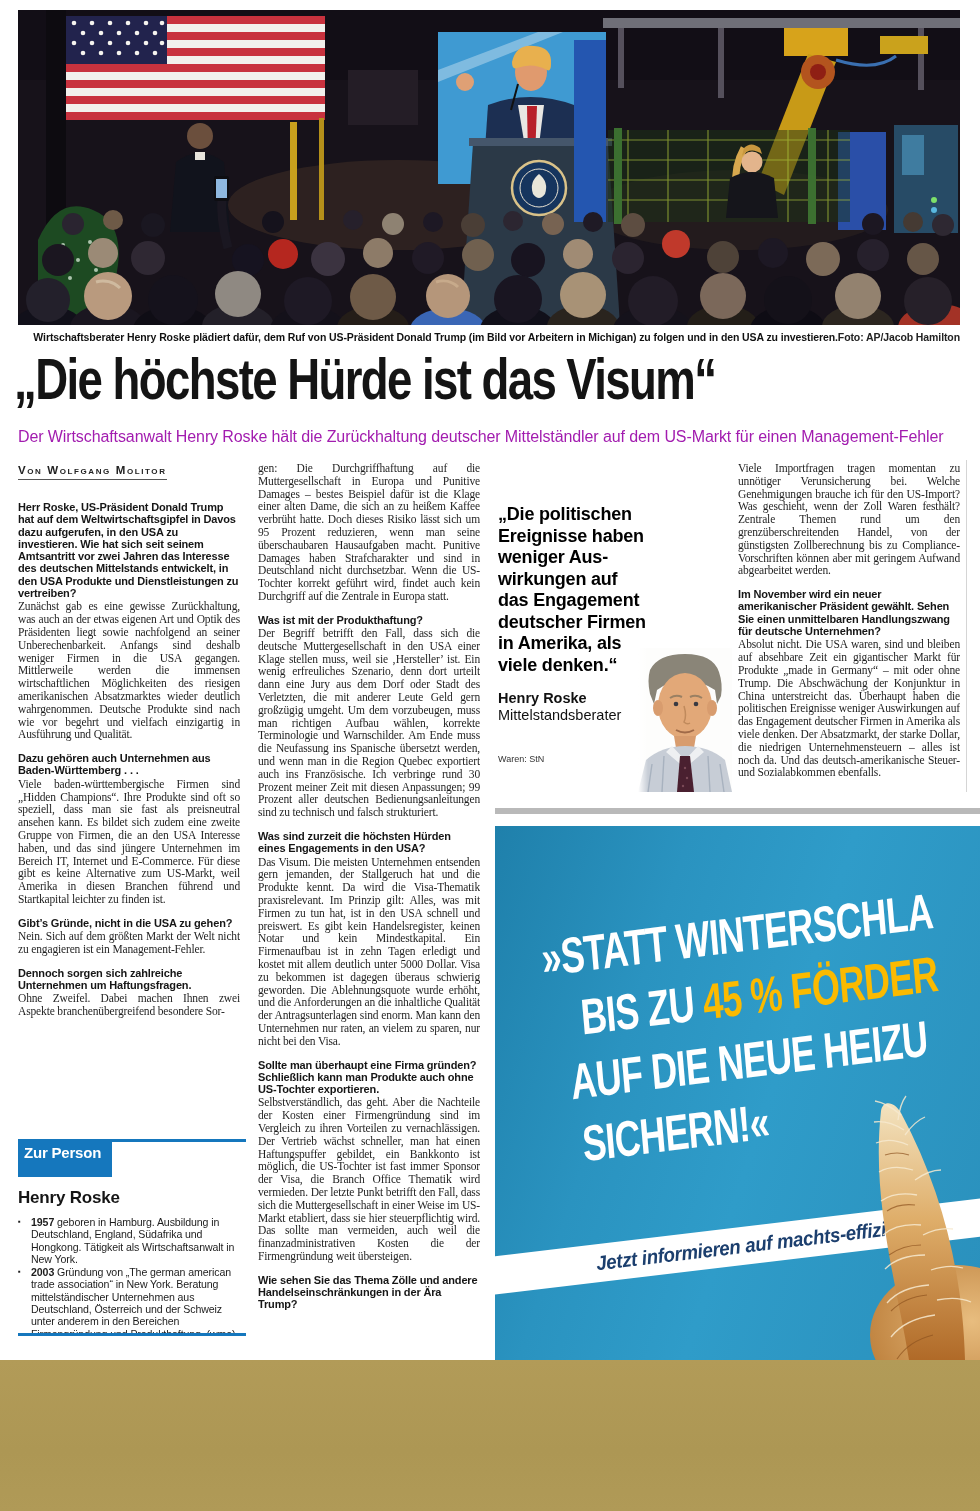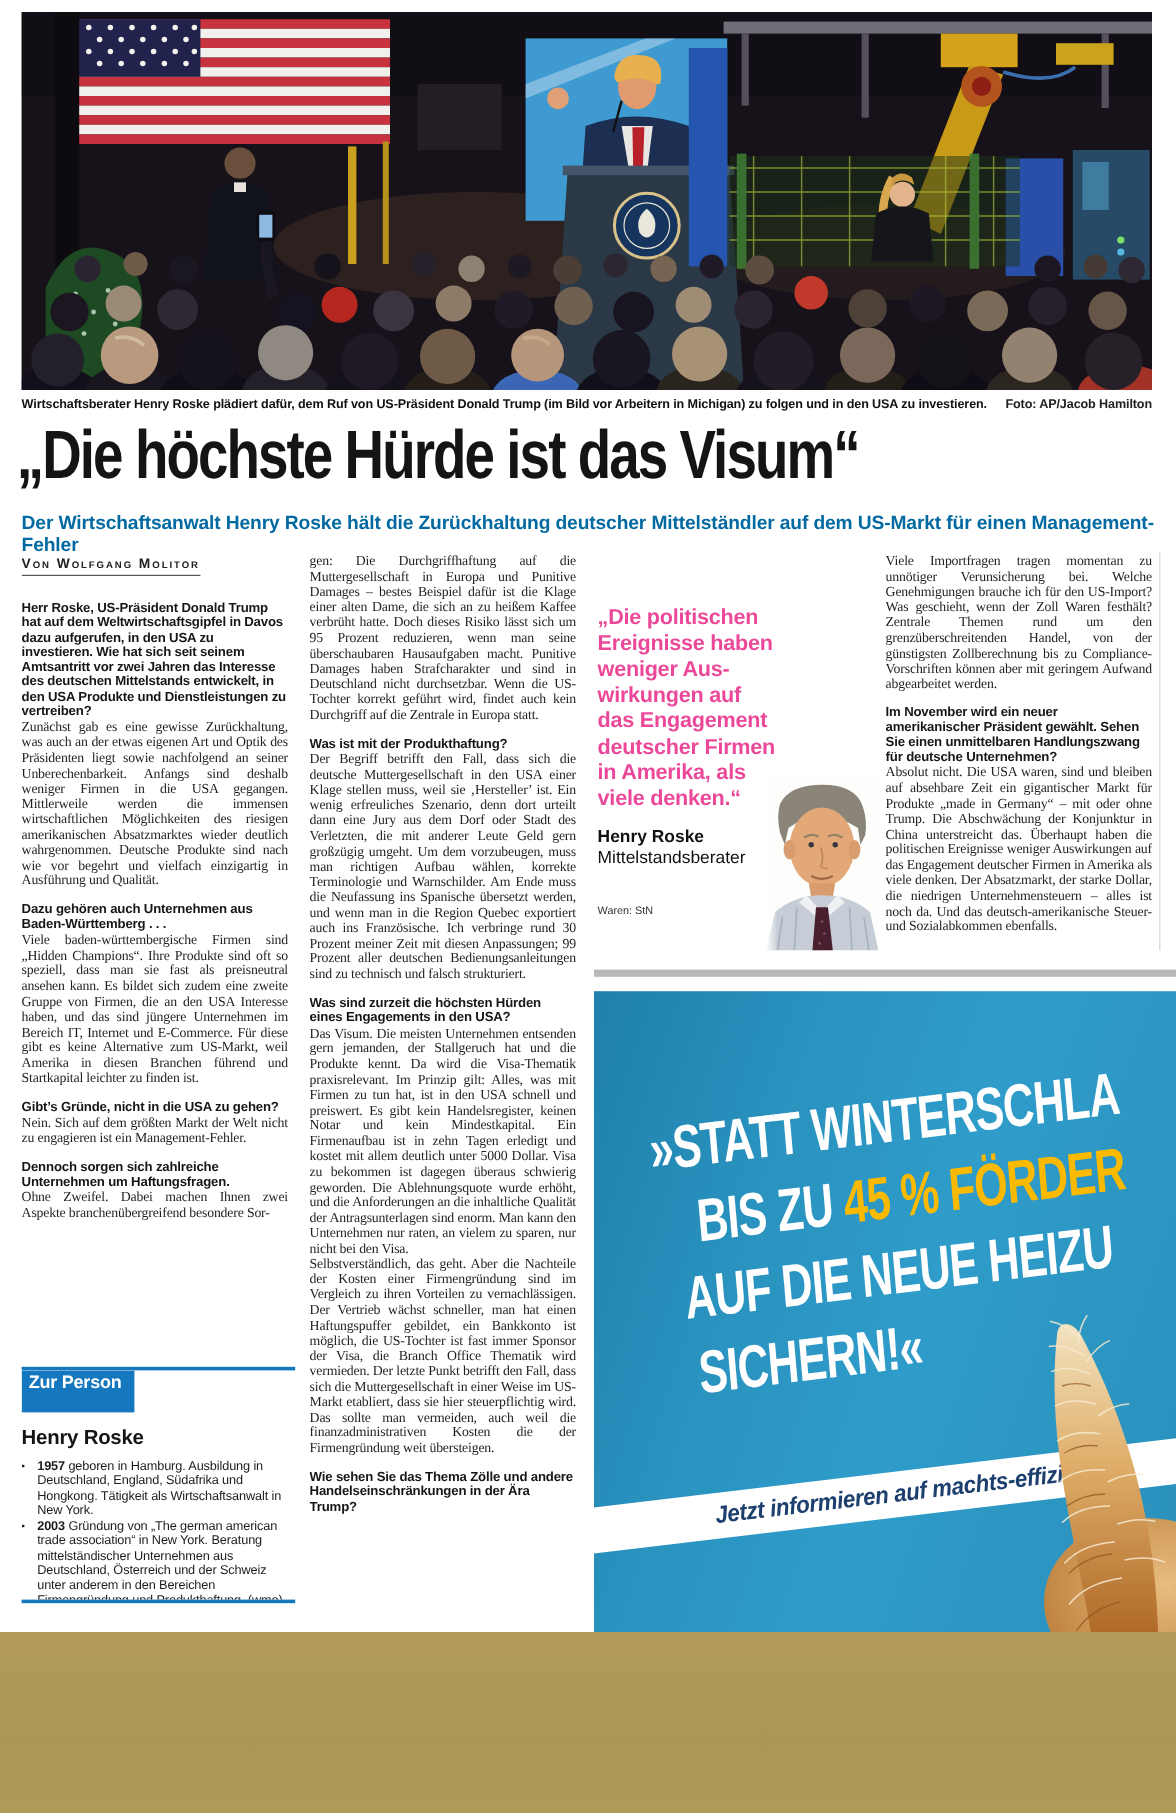--- a/index.html
+++ b/index.html
@@ -2,45 +2,45 @@
 <html lang="de"><head>
 <meta charset="utf-8">
 <style>
   html,body{margin:0;padding:0;}
   body{width:980px;height:1511px;position:relative;overflow:hidden;background:#fff;
        font-family:"Liberation Sans",sans-serif;color:#1c1c1c;}
   .abs{position:absolute;}
 
   
   #main-photo{left:18px;top:10px;width:942px;height:315px;background:#17121a;overflow:hidden;}
-  #caption-row{left:18px;top:331px;width:942px;display:flex;justify-content:space-between;
+  #caption-row{left:18px;top:331px;width:942px;display:flex;justify-content:flex-end;
                font-size:10.5px;font-weight:700;letter-spacing:-0.1px;color:#111;}
   #caption-row .credit{font-weight:700;color:#222;}
 
   
   #headline{left:14px;top:349px;width:1160px;font-size:57px;line-height:60px;font-weight:700;
             letter-spacing:-2px;color:#141414;transform:scaleX(0.80);transform-origin:0 0;white-space:nowrap;}
-  #subheadline{left:18px;top:428px;width:944px;font-size:16px;font-weight:700;letter-spacing:-0.1px;color:#0369a1;}
+  #subheadline{left:18px;top:428px;width:944px;font-size:16px;font-weight:400;letter-spacing:-0.1px;color:#a21caf;}
 
   
   .col{position:absolute;top:460px;width:222px;}
   #col1{left:18px;height:672px;overflow:hidden;}
   #col2{left:258px;height:885px;overflow:hidden;}
   #col3{left:498px;width:224px;height:350px;}
   #col4{left:738px;height:345px;overflow:hidden;}
   .lead{font-size:13.8px;line-height:17.6px;font-weight:500;letter-spacing:-0.25px;color:#1b1b1b;margin:2px 0 8px;}
   .byline{display:inline-block;font-variant:small-caps;font-size:11.5px;font-weight:600;
           letter-spacing:1.6px;color:#222;border-bottom:1px solid #555;padding-bottom:3px;margin:4px 0 10px;}
   .q{font-size:11px;line-height:12.3px;font-weight:700;letter-spacing:-0.15px;color:#161616;margin:11px 0 1px;}
   .a{font-family:"Liberation Serif",serif;font-size:11.5px;line-height:12.8px;letter-spacing:-0.15px;
      color:#1f1f1f;text-align:justify;margin:0;}
 
   
   #pullquote{margin-top:44px;width:170px;font-size:18px;line-height:21.5px;font-weight:700;
-             letter-spacing:-0.2px;color:#ec4899;}
+             letter-spacing:-0.2px;color:#000000;}
   #quote-author{margin-top:14px;font-size:14.5px;line-height:17px;font-weight:700;color:#111;}
   #quote-role{font-size:14.5px;line-height:17px;color:#111;}
   #quote-credit{margin-top:30px;font-size:9px;color:#333;}
   #roske-photo{left:638px;top:648px;width:94px;height:144px;}
 
   
   #person-box{left:18px;top:1139px;width:228px;height:191px;border-top:3px solid #1577bd;
               border-bottom:3px solid #1577bd;overflow:hidden;}
   #person-label{display:inline-block;background:#1577bd;color:#fff;font-size:15px;font-weight:700;
                 padding:2px 11px 16px 6px;letter-spacing:-0.2px;}
@@ -314,20 +314,21 @@
   <p class="q">Dennoch sorgen sich zahlreiche Unternehmen um Haftungsfragen.</p>
   <p class="a">Ohne Zweifel. Dabei machen Ihnen zwei Aspekte branchenübergreifend besondere Sor-</p>
 </div>
 
 <div class="col" id="col2">
   <p class="a" style="margin-top:2px">gen: Die Durchgriffhaftung auf die Muttergesellschaft in Europa und Punitive Damages – bestes Beispiel dafür ist die Klage einer alten Dame, die sich an zu heißem Kaffee verbrüht hatte. Doch dieses Risiko lässt sich um 95 Prozent reduzieren, wenn man seine überschaubaren Hausaufgaben macht. Punitive Damages haben Strafcharakter und sind in Deutschland nicht durchsetzbar. Wenn die US-Tochter korrekt geführt wird, findet auch kein Durchgriff auf die Zentrale in Europa statt.</p>
   <p class="q">Was ist mit der Produkthaftung?</p>
   <p class="a">Der Begriff betrifft den Fall, dass sich die deutsche Muttergesellschaft in den USA einer Klage stellen muss, weil sie ‚Hersteller’ ist. Ein wenig erfreuliches Szenario, denn dort urteilt dann eine Jury aus dem Dorf oder Stadt des Verletzten, die mit anderer Leute Geld gern großzügig umgeht. Um dem vorzubeugen, muss man richtigen Aufbau wählen, korrekte Terminologie und Warnschilder. Am Ende muss die Neufassung ins Spanische übersetzt werden, und wenn man in die Region Quebec exportiert auch ins Französische. Ich verbringe rund 30 Prozent meiner Zeit mit diesen Anpassungen; 99 Prozent aller deutschen Bedienungsanleitungen sind zu technisch und falsch strukturiert.</p>
   <p class="q">Was sind zurzeit die höchsten Hürden eines Engagements in den USA?</p>
   <p class="a">Das Visum. Die meisten Unternehmen entsenden gern jemanden, der Stallgeruch hat und die Produkte kennt. Da wird die Visa-Thematik praxisrelevant. Im Prinzip gilt: Alles, was mit Firmen zu tun hat, ist in den USA schnell und preiswert. Es gibt kein Handelsregister, keinen Notar und kein Mindestkapital. Ein Firmenaufbau ist in zehn Tagen erledigt und kostet mit allem deutlich unter 5000 Dollar. Visa zu bekommen ist dagegen überaus schwierig geworden. Die Ablehnungsquote wurde erhöht, und die Anforderungen an die inhaltliche Qualität der Antragsunterlagen sind enorm. Man kann den Unternehmen nur raten, an vielem zu sparen, nur nicht bei den Visa.</p>
+  <p class="q">Sollte man überhaupt eine Firma gründen? Schließlich kann man Produkte auch ohne US-Tochter exportieren.</p>
   <p class="a">Selbstverständlich, das geht. Aber die Nachteile der Kosten einer Firmengründung sind im Vergleich zu ihren Vorteilen zu vernachlässigen. Der Vertrieb wächst schneller, man hat einen Haftungspuffer gebildet, ein Bankkonto ist möglich, die US-Tochter ist fast immer Sponsor der Visa, die Branch Office Thematik wird vermieden. Der letzte Punkt betrifft den Fall, dass sich die Muttergesellschaft in einer Weise im US-Markt etabliert, dass sie hier steuerpflichtig wird. Das sollte man vermeiden, auch weil die finanzadministrativen Kosten die der Firmengründung weit übersteigen.</p>
   <p class="q">Wie sehen Sie das Thema Zölle und andere Handelseinschränkungen in der Ära Trump?</p>
 </div>
 
 <div class="col" id="col3">
   <div id="pullquote">„Die politischen<br>Ereignisse haben<br>weniger Aus-<br>wirkungen auf<br>das Engagement<br>deutscher Firmen<br>in Amerika, als<br>viele denken.“</div>
   <div id="quote-author">Henry Roske</div>
   <div id="quote-role">Mittelstandsberater</div>
   <div id="quote-credit">Waren: StN</div>
 </div>

